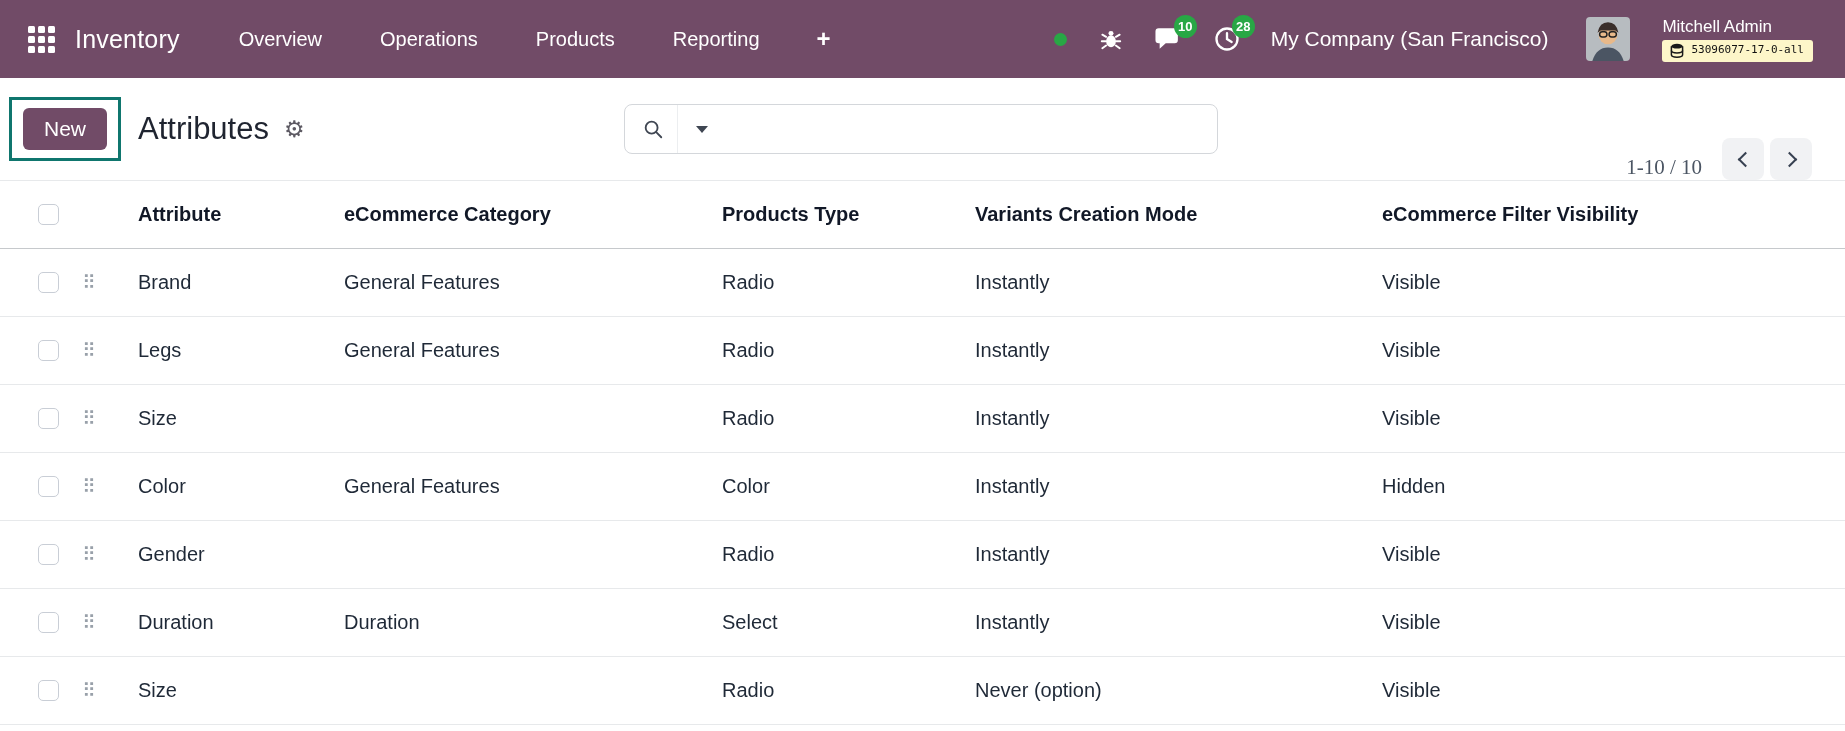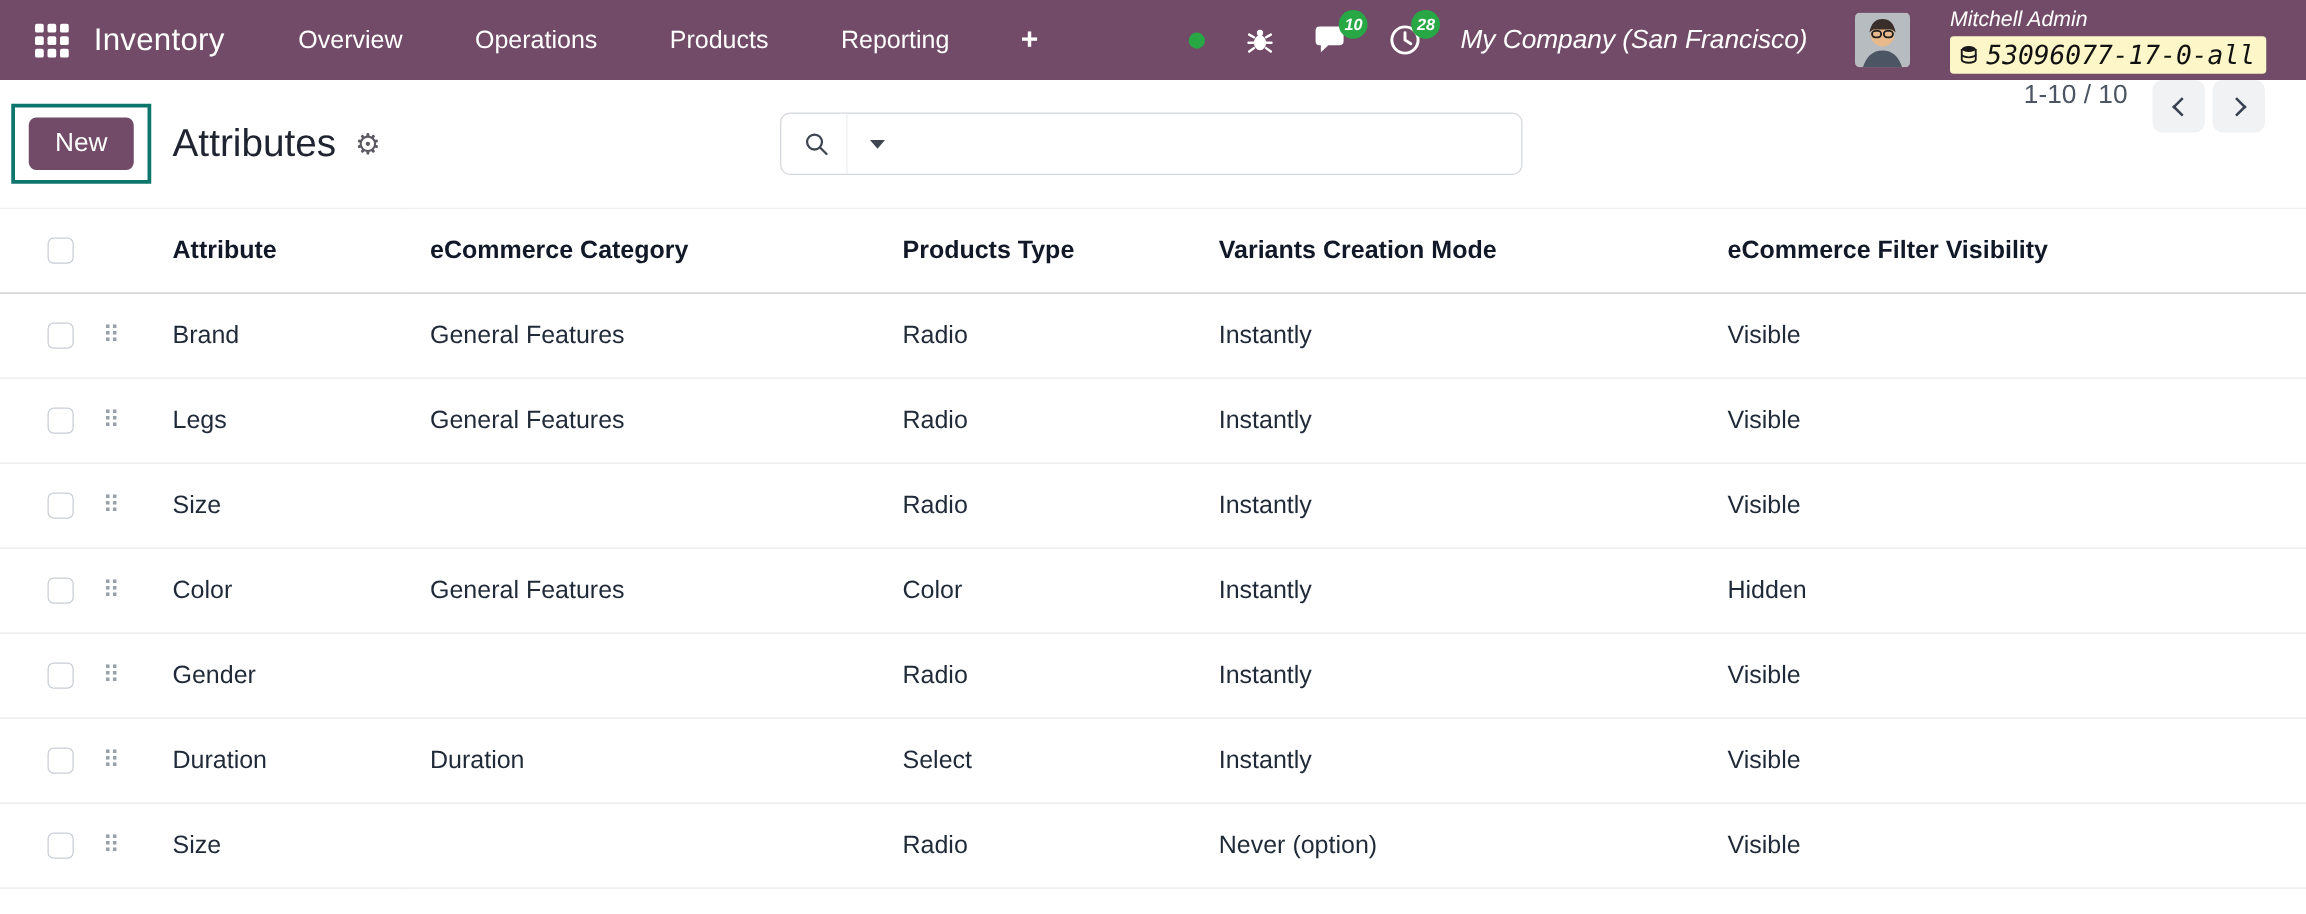--- a/index.html
+++ b/index.html
@@ -1,43 +1,43 @@
 <!DOCTYPE html>
 <html><head>
 <meta charset="utf-8">
 <style>
   * { margin:0; padding:0; box-sizing:border-box; }
   html,body { width:1845px; height:731px; overflow:hidden; background:#fff;
               font-family:"Liberation Sans", sans-serif; }
 
   
-  .topbar { height:64px; background:#714B67; display:flex; align-items:center;
+  .topbar { height:78px; background:#714B67; display:flex; align-items:center;
             padding:0 32px 0 28px; color:#fff; position:relative; }
   .apps-icon { display:grid; grid-template-columns:repeat(3,7px); grid-template-rows:repeat(3,7px);
                gap:3px; margin-right:20px; cursor:pointer; flex:none; }
   .apps-icon i { background:#fff; border-radius:1.5px; }
   .brand { font-size:25px; font-weight:500; margin-right:44px; letter-spacing:.2px; cursor:pointer; }
   .nav { display:flex; align-items:center; gap:28px; }
   .nav-item { font-size:20px; padding:10px 15px; border-radius:6px; cursor:pointer; white-space:nowrap; }
   .nav-item.plus { font-size:24px; font-weight:700; padding:6px 14px; }
   .spacer { flex:1; }
-  .systray { display:flex; align-items:center; gap:30px;font-style:italic; }
+  .systray { display:flex; align-items:center; gap:30px; }
   .status-dot { width:13px; height:13px; border-radius:50%; background:#28a745; flex:none; }
   .tray-icon { position:relative; width:28px; height:28px; display:flex; align-items:center;
                justify-content:center; cursor:pointer; flex:none; }
   .badge { position:absolute; top:-10px; right:-14px; min-width:23px; height:23px; border-radius:12px;
            background:#28a745; color:#fff; font-size:13px; font-weight:700; display:flex;
            align-items:center; justify-content:center; padding:0 4px; }
   .company { font-size:21px; cursor:pointer; white-space:nowrap; }
   .avatar { width:44px; height:44px; border-radius:4px; overflow:hidden; margin-left:8px; cursor:pointer; flex:none; }
   .userblock { display:flex; flex-direction:column; align-items:flex-start; gap:3px; margin-left:2px; cursor:pointer; }
   .username { font-size:17px; color:#fff; }
-  .dbbadge { display:flex; align-items:center; gap:6px; background:#fdf6c9; color:#111;
+  .dbbadge { display:flex; gap:6px; background:#fdf6c9; color:#111;
              border-radius:3px; padding:3px 9px 3px 7px;
-             font-family:"DejaVu Sans Mono", monospace; font-size:21px; white-space:nowrap; }
+             font-family:"DejaVu Sans Mono", monospace; font-size:11px; white-space:nowrap; }
   .menu-notch { position:absolute; left:818px; top:100%; width:57px; height:8px; background:#714B67; }
 
   
   .control-panel { height:102px; display:flex; align-items:center; position:relative;
                    padding:0 33px 0 9px; background:#fff; }
   .annotation-box { border:3px solid #0f766e; padding:8px 11px; flex:none; }
   .btn-new { background:#714B67; color:#fff; border:none; border-radius:6px; font-size:21px;
              padding:9px 21px; cursor:pointer; font-family:inherit; }
   .title-area { display:flex; align-items:center; gap:15px; margin-left:17px; }
   .view-title { font-size:31px; color:#1f2430; font-weight:400; white-space:nowrap; }
@@ -45,21 +45,21 @@
   .searchbox { position:absolute; left:624px; top:26px; width:594px; height:50px;
                border:1px solid #d4d7db; border-radius:8px; display:flex; align-items:center; background:#fff; }
   .search-glyph { margin:0 13px 0 17px; display:flex; }
   .searchbox input { flex:1; border:none; outline:none; font-size:21px; color:#374151;
                      font-family:inherit; background:transparent; min-width:0; }
   .searchbox input::placeholder { color:#6b7280; }
   .search-caret { width:48px; align-self:stretch; display:flex; align-items:center; justify-content:center;
                   cursor:pointer; border-left:1px solid #eceef0; }
   .caret-tri { width:0; height:0; border-left:6px solid transparent; border-right:6px solid transparent;
                border-top:7px solid #3f4652; }
-  .pager { position:absolute; right:33px; top:0; height:100%; display:flex; align-items:flex-start; gap:20px; }
+  .pager { position:absolute; right:33px; top:0; height:100%; display:flex; align-items:flex-end; gap:20px;font-family:Liberation Serif, serif; }
   .pager-text { font-size:21px; color:#4b5563; cursor:pointer; white-space:nowrap; }
   .pager-btns { display:flex; gap:6px; }
   .pager-btn { width:42px; height:42px; border:none; background:#f1f2f4; border-radius:8px;
                display:flex; align-items:center; justify-content:center; cursor:pointer; }
   .chev { width:11px; height:11px; border-top:2.5px solid #374151; }
   .chev.left  { border-left:2.5px solid #374151;  transform:rotate(-45deg); margin-left:4px; }
   .chev.right { border-right:2.5px solid #374151; transform:rotate(45deg);  margin-right:4px; }
 
   
   .list-table { width:100%; border-collapse:collapse; table-layout:fixed; }

